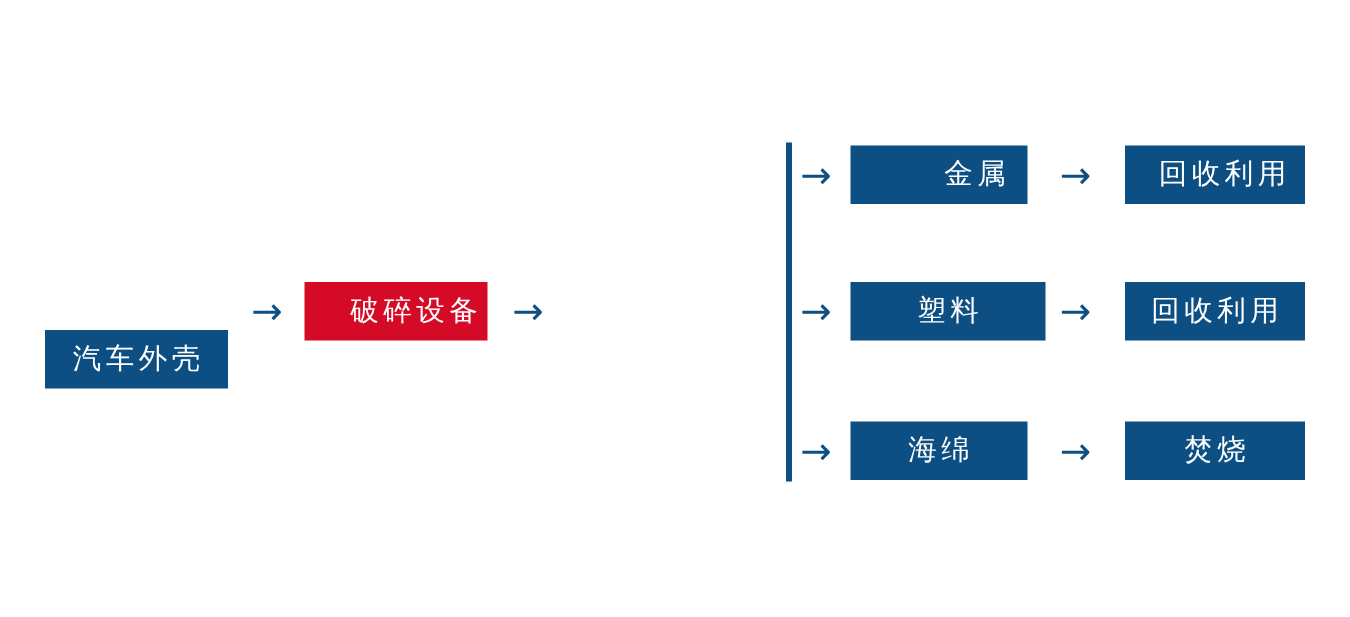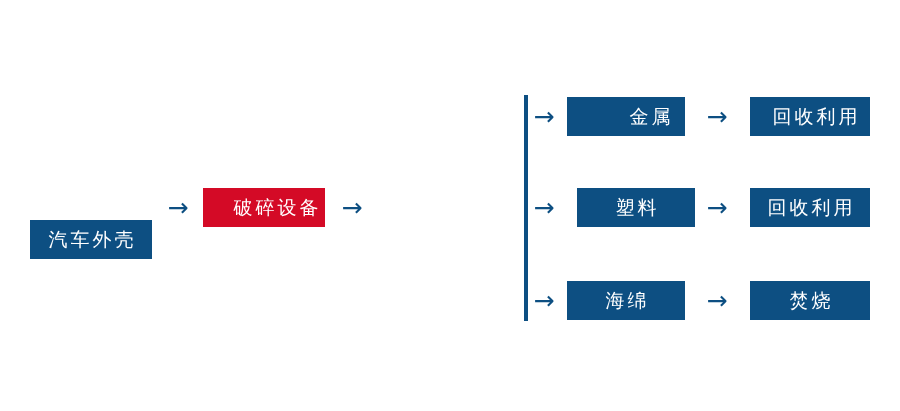--- a/index.html
+++ b/index.html
@@ -72,21 +72,21 @@
   <div class="arrow" style="left:526px; top:99px; width:36px; height:35px;">→</div>
 
   <div class="node blue" style="left:567px; top:97px; width:118px; height:39px;padding-left:48px;">金属</div>
 
   <div class="arrow" style="left:699px; top:99px; width:36px; height:35px;">→</div>
 
   <div class="node blue" style="left:750px; top:97px; width:120px; height:39px;padding-left:10px;">回收利用</div>
 
   <div class="arrow" style="left:526px; top:190px; width:36px; height:35px;">→</div>
 
-  <div class="node blue" style="left:567px; top:188px; width:118px; height:39px;margin-left:10px;">塑料</div>
+  <div class="node blue" style="left:567px; top:188px; width:130px; height:39px;">塑料</div>
 
   <div class="arrow" style="left:699px; top:190px; width:36px; height:35px;">→</div>
 
   <div class="node blue" style="left:750px; top:188px; width:120px; height:39px;">回收利用</div>
 
   <div class="arrow" style="left:526px; top:283px; width:36px; height:35px;">→</div>
 
   <div class="node blue" style="left:567px; top:281px; width:118px; height:39px;">海绵</div>
 
   <div class="arrow" style="left:699px; top:283px; width:36px; height:35px;">→</div>

